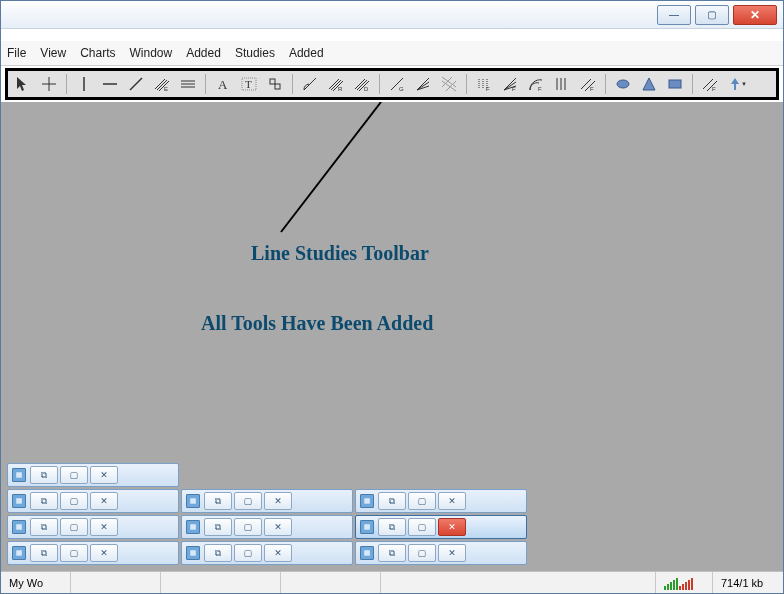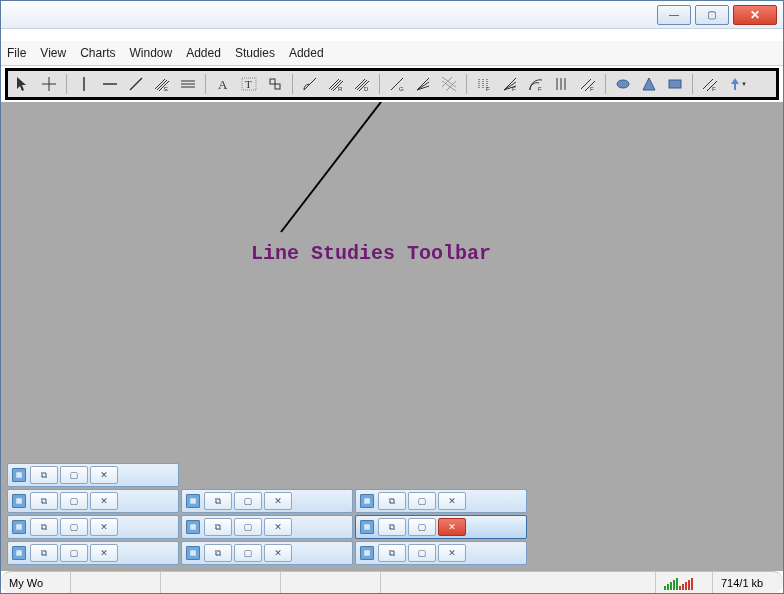--- a/index.html
+++ b/index.html
@@ -11,29 +11,29 @@
   .tbglyph { font-size: 10px; color: #2b4a6a; }
   .close .tbglyph { color: #fff; font-weight: bold; font-size: 12px; }
   .menubar { height: 22px; background: #f7f7f7; display: flex; align-items: center; padding: 12px 6px; gap: 14px; border-bottom: 1px solid #d0d0d0; margin-top: 12px; }
   .menuitem { color: #222; cursor: pointer; }
   .toolbar-wrap { background: #e2e2e2; border: 3px solid #000; margin: 2px 4px; padding: 2px 4px; display: flex; align-items: center; gap: 4px; height: 32px; }
   .tool { width: 22px; height: 22px; display: flex; align-items: center; justify-content: center; cursor: pointer; border: 1px solid transparent; }
   .tool svg { width: 18px; height: 18px; }
   .sep { width: 1px; height: 20px; background: #aaa; margin: 0 2px; }
   .workspace { flex: 1; background: #a9a9a9; position: relative; overflow: hidden; }
   .annot-line { position: absolute; left: 250px; top: 0; }
-  .annot-text { position: absolute; font-family: Liberation Mono, monospace; font-weight: bold; font-size: 20px; color: #701a75; }
+  .annot-text { position: absolute; font-family: Liberation Serif, serif; font-weight: bold; font-size: 20px; color: #0c4a6e; }
   .mini-windows { position: absolute; left: 6px; bottom: 6px; display: flex; flex-direction: column; gap: 2px; }
   .mini-row { display: flex; gap: 2px; }
   .mini { width: 172px; height: 24px; background: linear-gradient(#e8f1fb,#cfe1f4); border: 1px solid #7aa0c8; border-radius: 2px; display: flex; align-items: center; padding: 0 4px; gap: 2px; }
   .mini.hl { border-color: #3a6ea8; background: linear-gradient(#eaf3fd,#bcd8f2); }
   .mbtn { width: 28px; height: 18px; border: 1px solid #8ea8c4; background: linear-gradient(#fdfefe,#e0ebf6); border-radius: 2px; display: flex; align-items: center; justify-content: center; cursor: pointer; font-size: 9px; color: #3a5a7a; }
   .mbtn.close-hl { background: linear-gradient(#f07a6b,#d6452f); border-color: #a83224; color: #fff; }
   .micon { width: 14px; height: 14px; background: #6fa8dc; border: 1px solid #4a7aa8; border-radius: 1px; margin-right: 2px; display: flex; align-items: center; justify-content: center; font-size: 7px; color: #fff; }
-  .statusbar { height: 22px; background: #f2f2f2; border-top: 1px solid #c0c0c0; display: flex; align-items: center; font-size: 11px; border-radius: 10px; }
+  .statusbar { height: 22px; background: #f2f2f2; border-top: 1px solid #c0c0c0; display: flex; align-items: center; font-size: 11px; }
   .statusbar .cell { border-right: 1px solid #c8c8c8; padding: 0 8px; height: 100%; display: flex; align-items: center; }
   .statusbar .spacer { flex: 1; }
   .conn-icon { width: 40px; display: flex; align-items: flex-end; gap: 1px; height: 14px; }
   .conn-icon span { width: 2px; background: #2a9a2a; }
   .conn-icon span.r { background: #c83a2a; }
 </style>
 </head>
 <body>
 
 <div class="window">
@@ -234,20 +234,21 @@
         </svg>
         <span style="font-size:7px;color:#333;margin-left:-2px">▾</span>
       </div>
   </div>
 
   <div class="workspace">
     <svg class="annot-line" width="200" height="160">
       <line x1="130" y1="0" x2="30" y2="130" stroke="#000" stroke-width="2"></line>
     </svg>
     <div class="annot-text" style="left:250px; top:140px;">Line Studies Toolbar</div>
+    <div class="annot-text" style="left:200px; top:210px;">All Tools Have Been Added</div>
 
     <div class="mini-windows" id="miniArea">
         <div class="mini-row">
           <div class="mini">
             <div class="micon">▦</div>
             <div class="mbtn">⧉</div>
             <div class="mbtn">▢</div>
             <div class="mbtn">✕</div>
           </div>
         </div>

